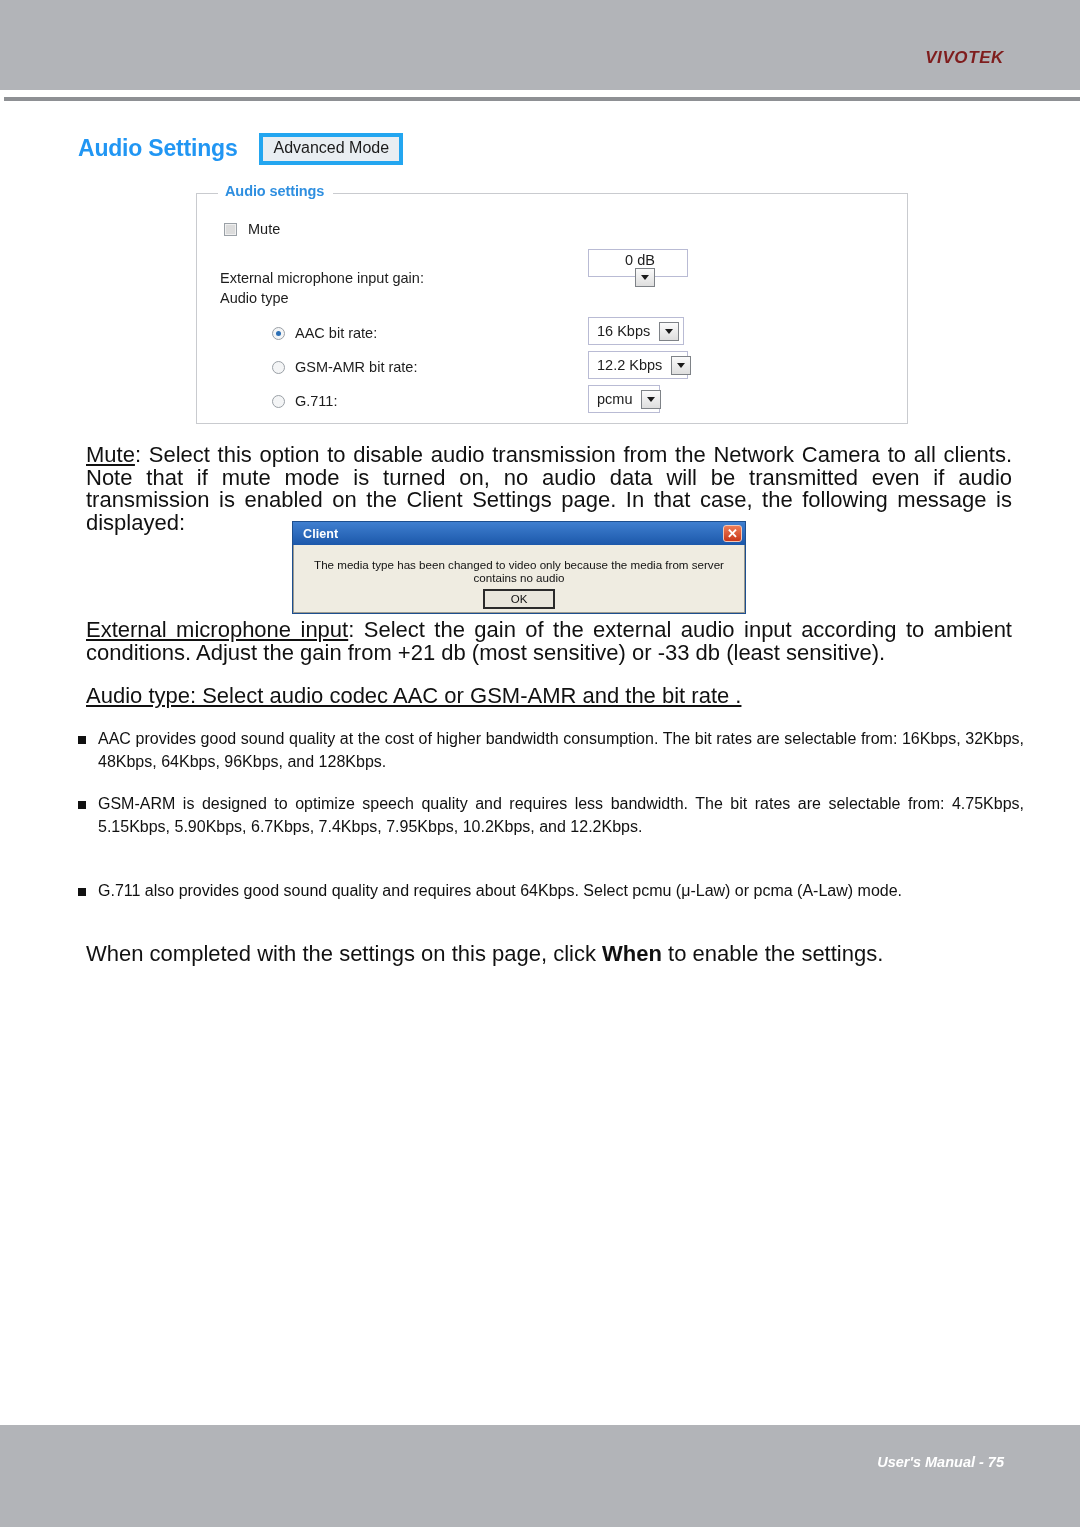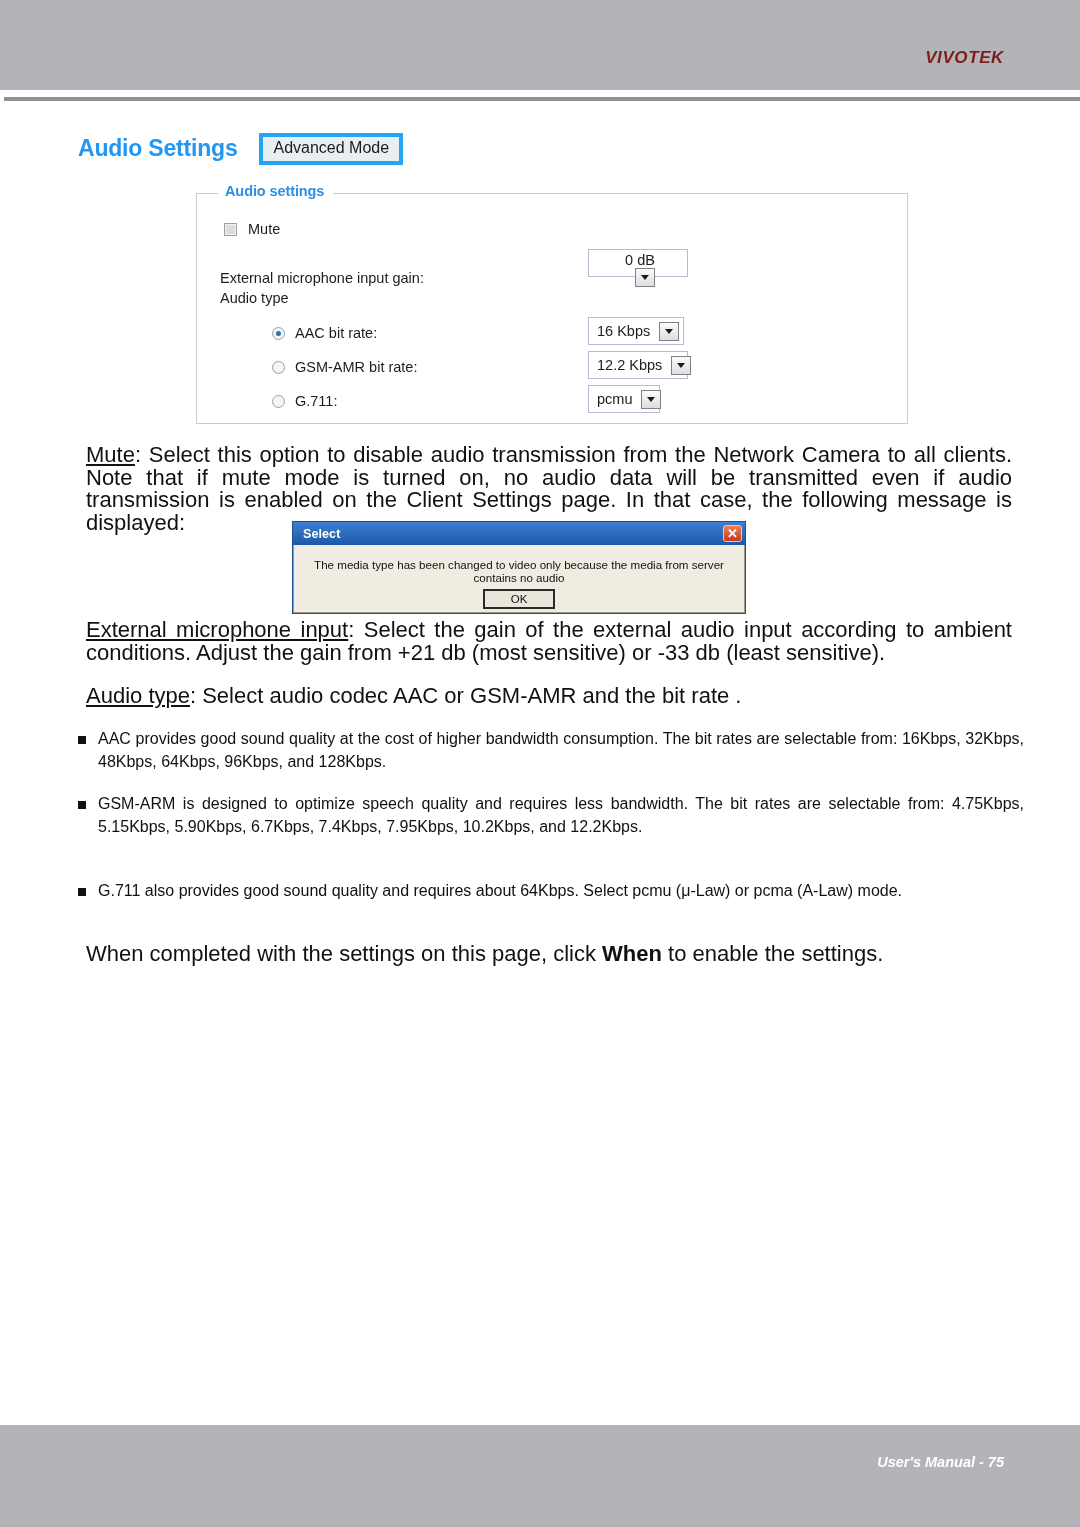--- a/index.html
+++ b/index.html
@@ -366,34 +366,34 @@
   </div>
 
 </div>
 
 <div class="prose" style="top:444px;">
   <span class="u">Mute</span><span>: Select this option to disable audio transmission from the Network Camera to all clients. Note that if mute mode is turned on, no audio data will be transmitted even if audio transmission is enabled on the Client Settings page. In that case, the following message is displayed:</span>
 </div>
 
 <div class="dialog">
   <div class="dialog-titlebar">
-    <span class="dialog-title">Select</span>
+    <span class="dialog-title">Client</span>
     <span class="close-btn">✕</span>
   </div>
   <div class="dialog-body">
     <div class="dialog-msg">The media type has been changed to video only because the media from server contains no audio</div>
     <div class="ok-btn">OK</div>
   </div>
 </div>
 
 <div class="prose" style="top:619px;">
   <span class="u">External microphone input</span><span>: Select the gain of the external audio input according to ambient conditions. Adjust the gain from +21 db (most sensitive) or -33 db (least sensitive).</span>
 </div>
 
-<div class="prose" style="top:685px; text-align:left;">
+<div class="prose" style="top:685px; text-align:left;text-decoration:underline;">
   <span class="u">Audio type</span><span>: Select audio codec AAC or GSM-AMR and the bit rate .</span>
 </div>
 
 <div class="bullet-item" style="top:728px;">
   <span class="sq"></span>
   <span>AAC provides good sound quality at the cost of higher bandwidth consumption. The bit rates are selectable from: 16Kbps, 32Kbps, 48Kbps, 64Kbps, 96Kbps, and 128Kbps.</span>
 </div>
 
 <div class="bullet-item" style="top:793px;">
   <span class="sq"></span>

